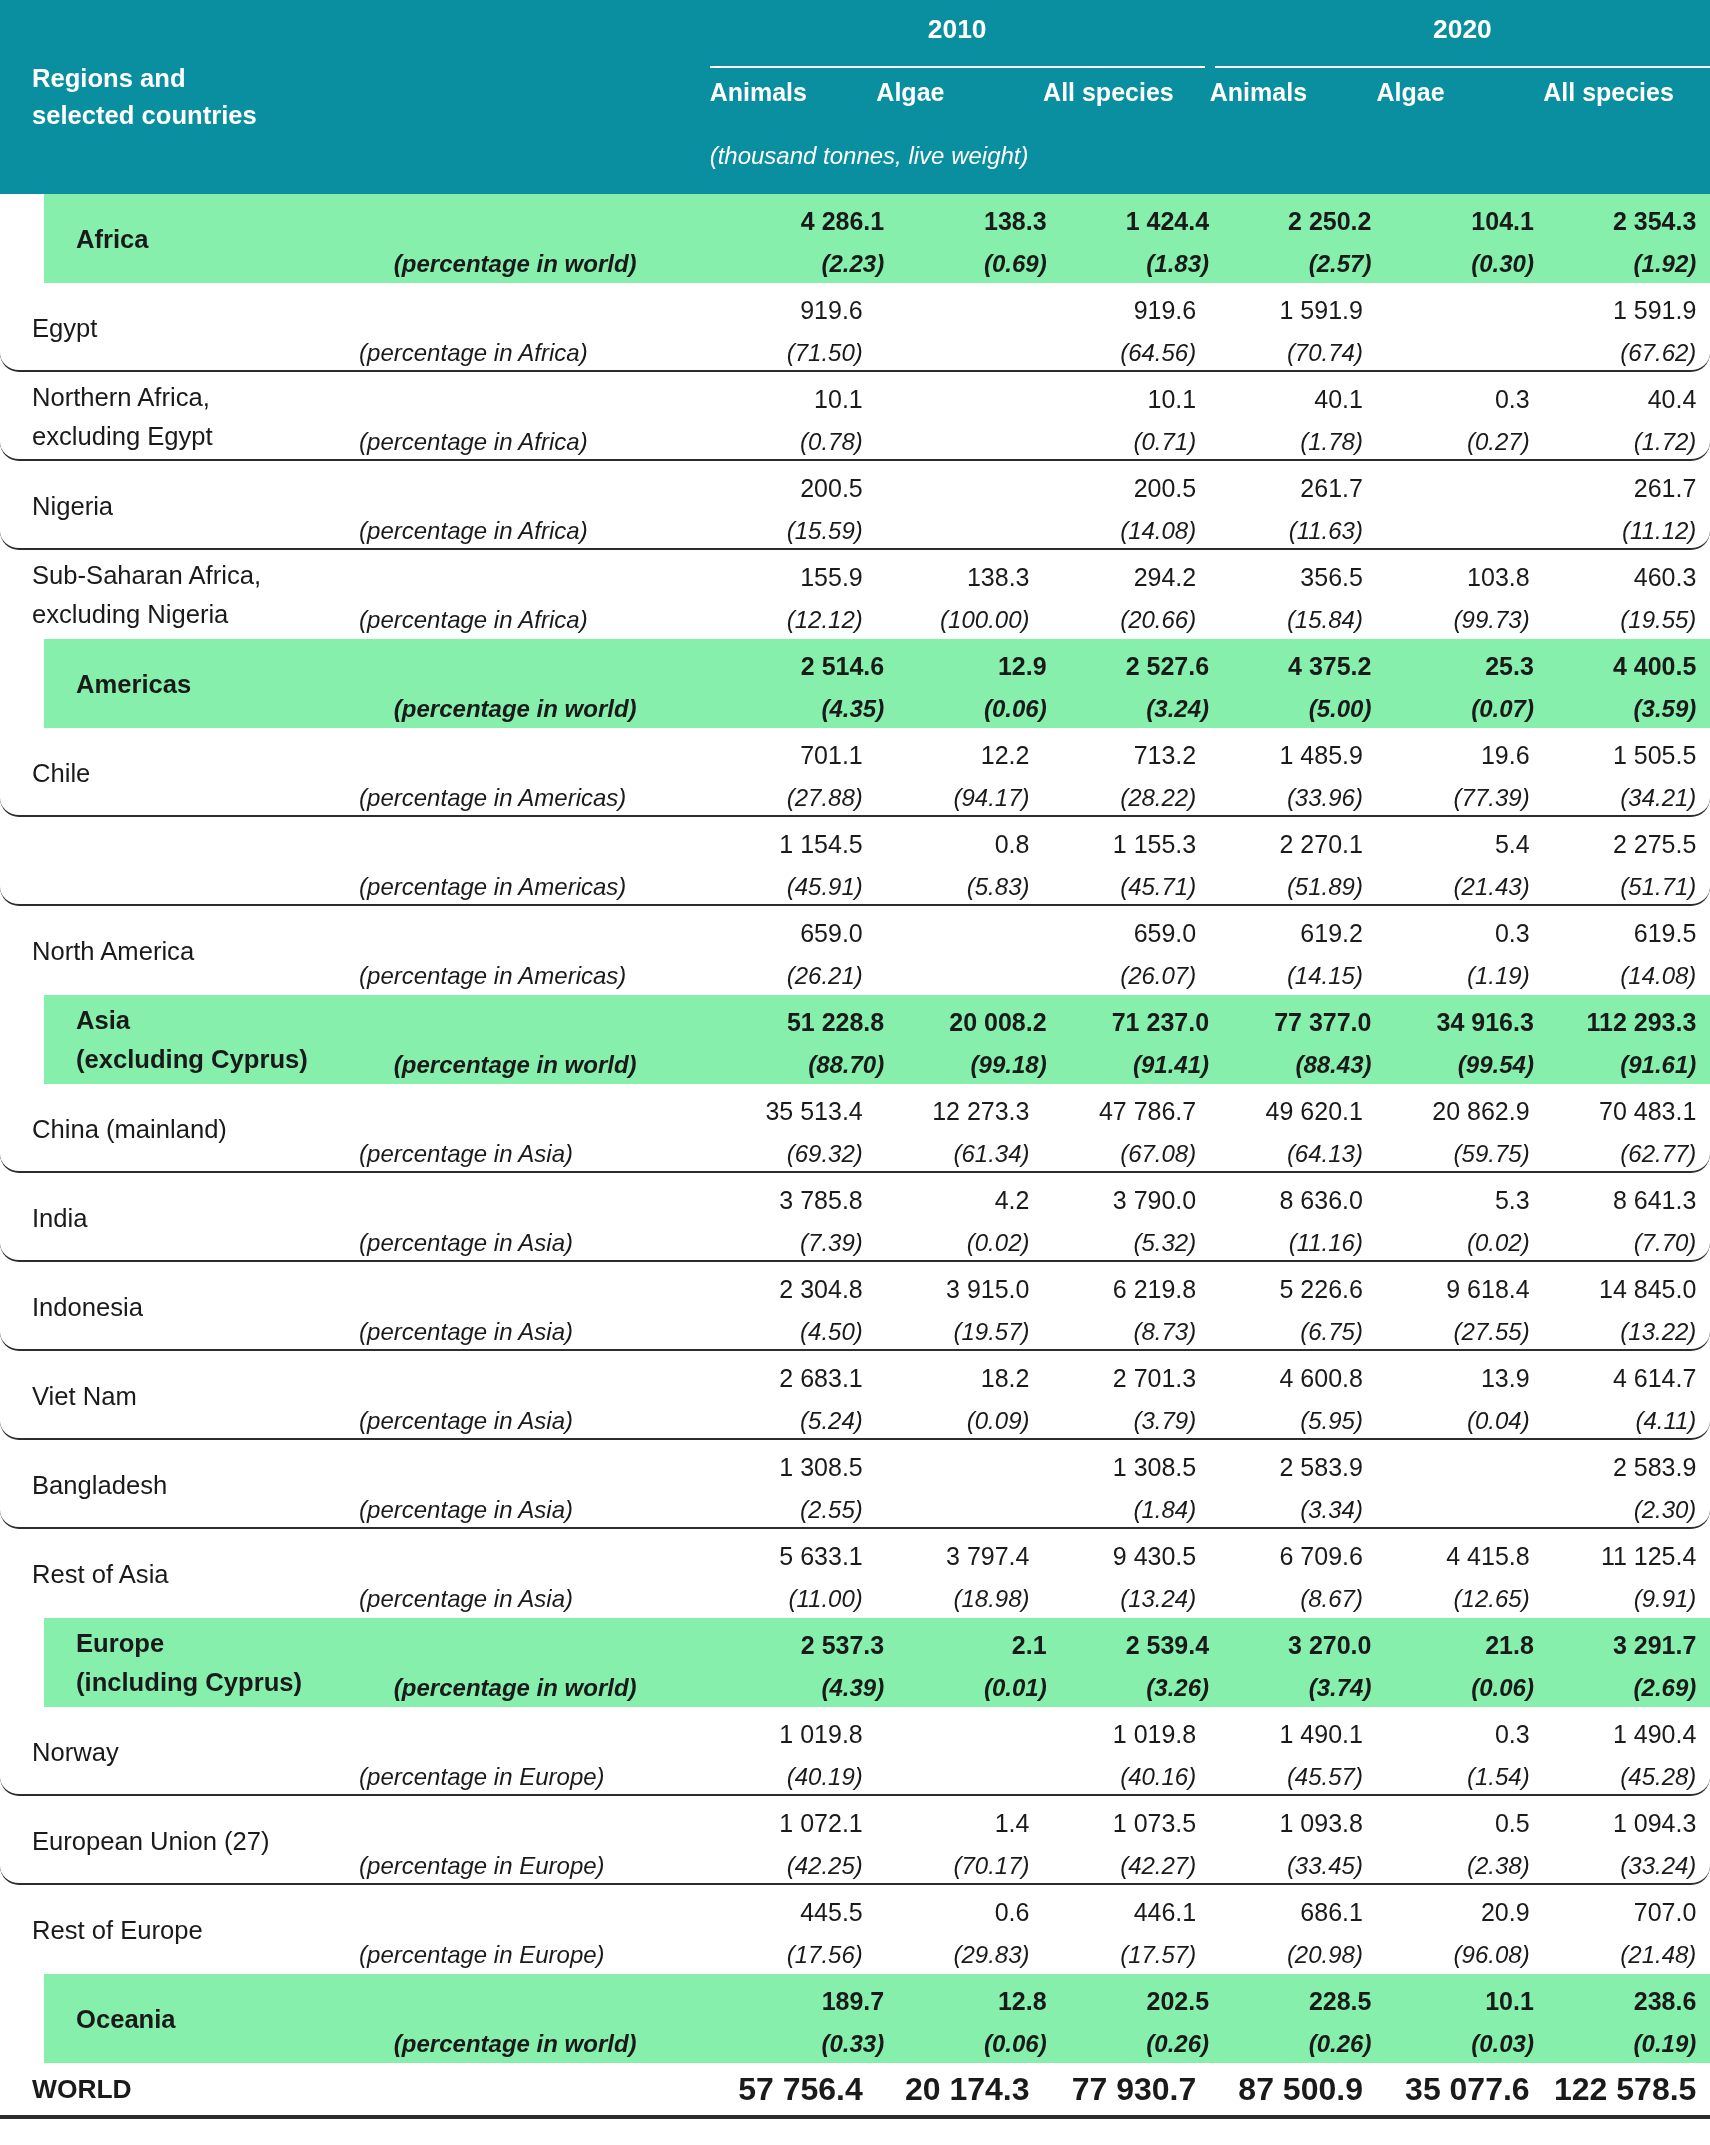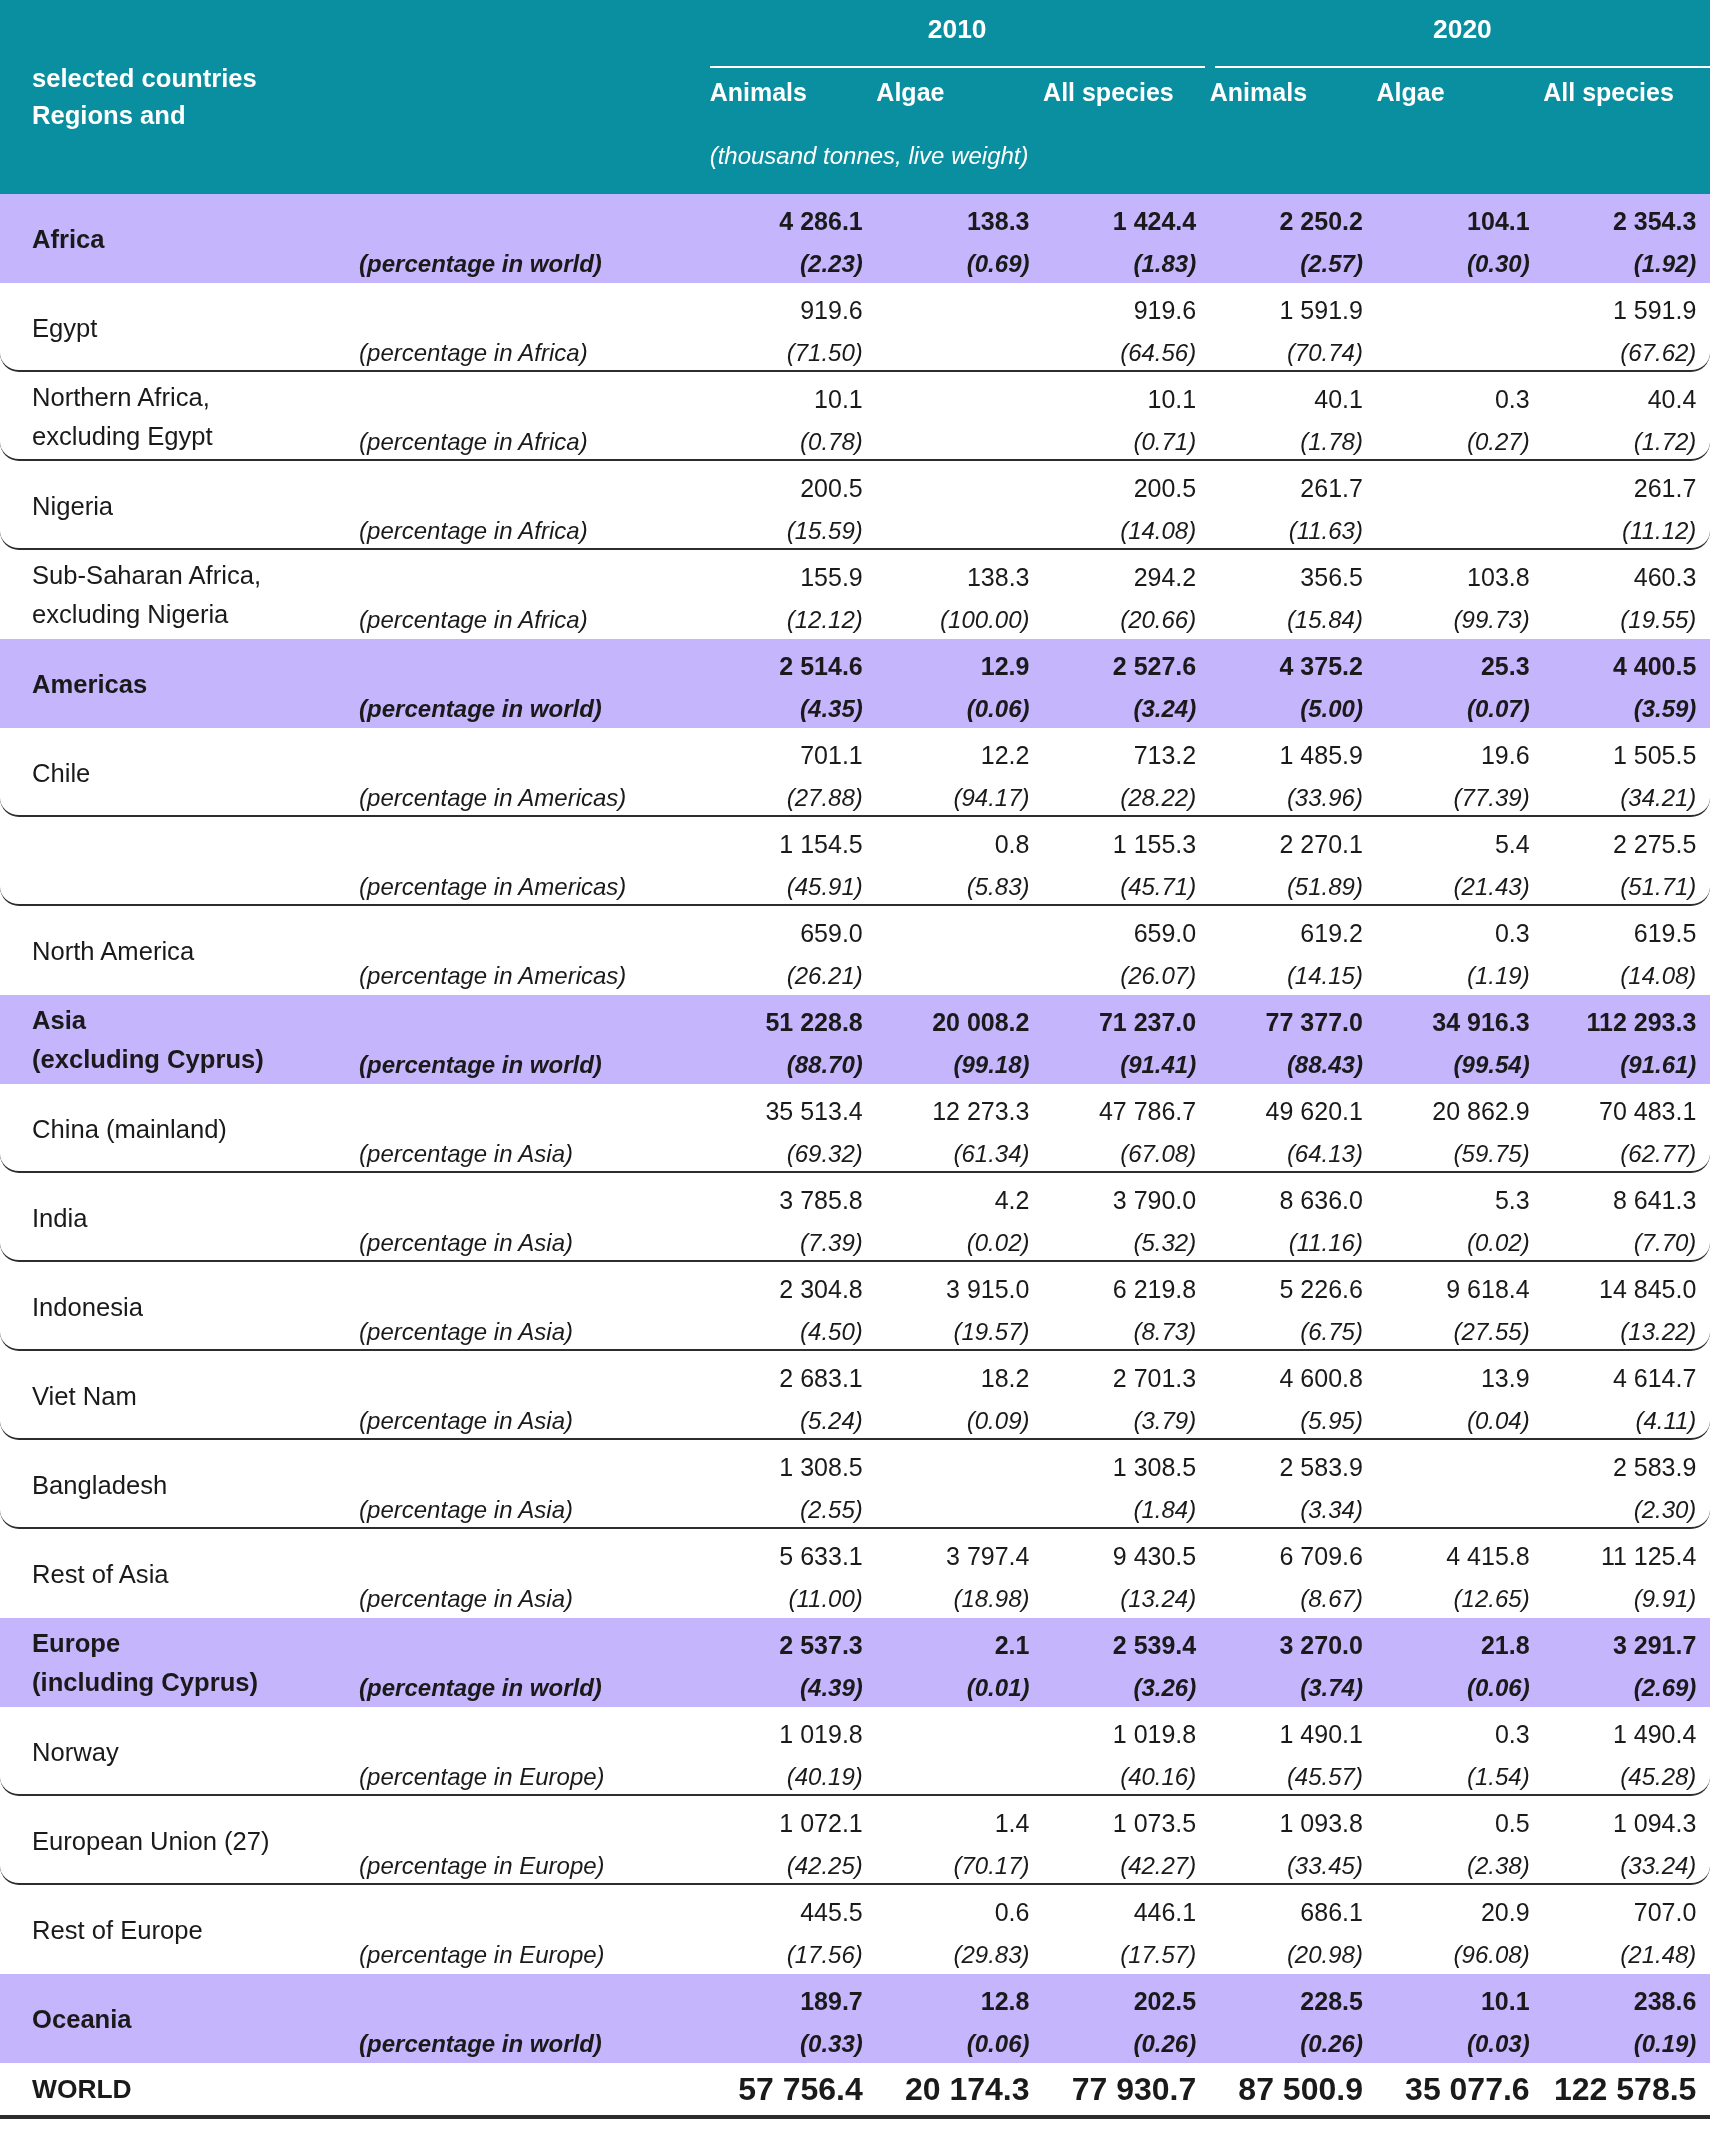--- a/index.html
+++ b/index.html
@@ -52,21 +52,21 @@
   }
 
   
   .block{
     height:89px;
     box-sizing:border-box;
     display:grid;
     grid-template-columns:21% 20.5% repeat(6,9.75%);
     grid-template-rows:49px 41px;
   }
-  .block.band{background:#c4b5fd;}
+  .block.band{background:#86efac;margin-left:44px;}
   .block.band .name,.block.band .val{font-weight:bold;}
   .block.band .pct,.block.band .pct-label{font-weight:bold;}
   .block.rule-below{border-bottom:2.6px solid #2d2d2d;border-radius:19px;}
   .name{
     grid-column:1/3;grid-row:1/3;
     align-self:center;
     padding-left:32px;
     font-size:25.6px;line-height:39px;
   }
   .pct-label{
@@ -106,22 +106,22 @@
   .world .wname{grid-column:1/2;padding-left:32px;font-size:26.4px;}
   .world .val{align-self:center;padding-bottom:0;font-size:32px;}
 </style>
 </head>
 <body>
 
 <div class="page">
 
   <div class="thead" style="background: rgb(10, 143, 160);">
     <div class="corner-label">
+      <div>Regions and</div>
       <div>selected countries</div>
-      <div>Regions and</div>
     </div>
     <div class="year-group yg1">2010</div>
     <div class="year-group yg2">2020</div>
     <div class="col-head ch0">Animals</div>
     <div class="col-head ch1">Algae</div>
     <div class="col-head ch2">All species</div>
     <div class="col-head ch3">Animals</div>
     <div class="col-head ch4">Algae</div>
     <div class="col-head ch5">All species</div>
     <div class="unit-note">(thousand tonnes, live weight)</div>

